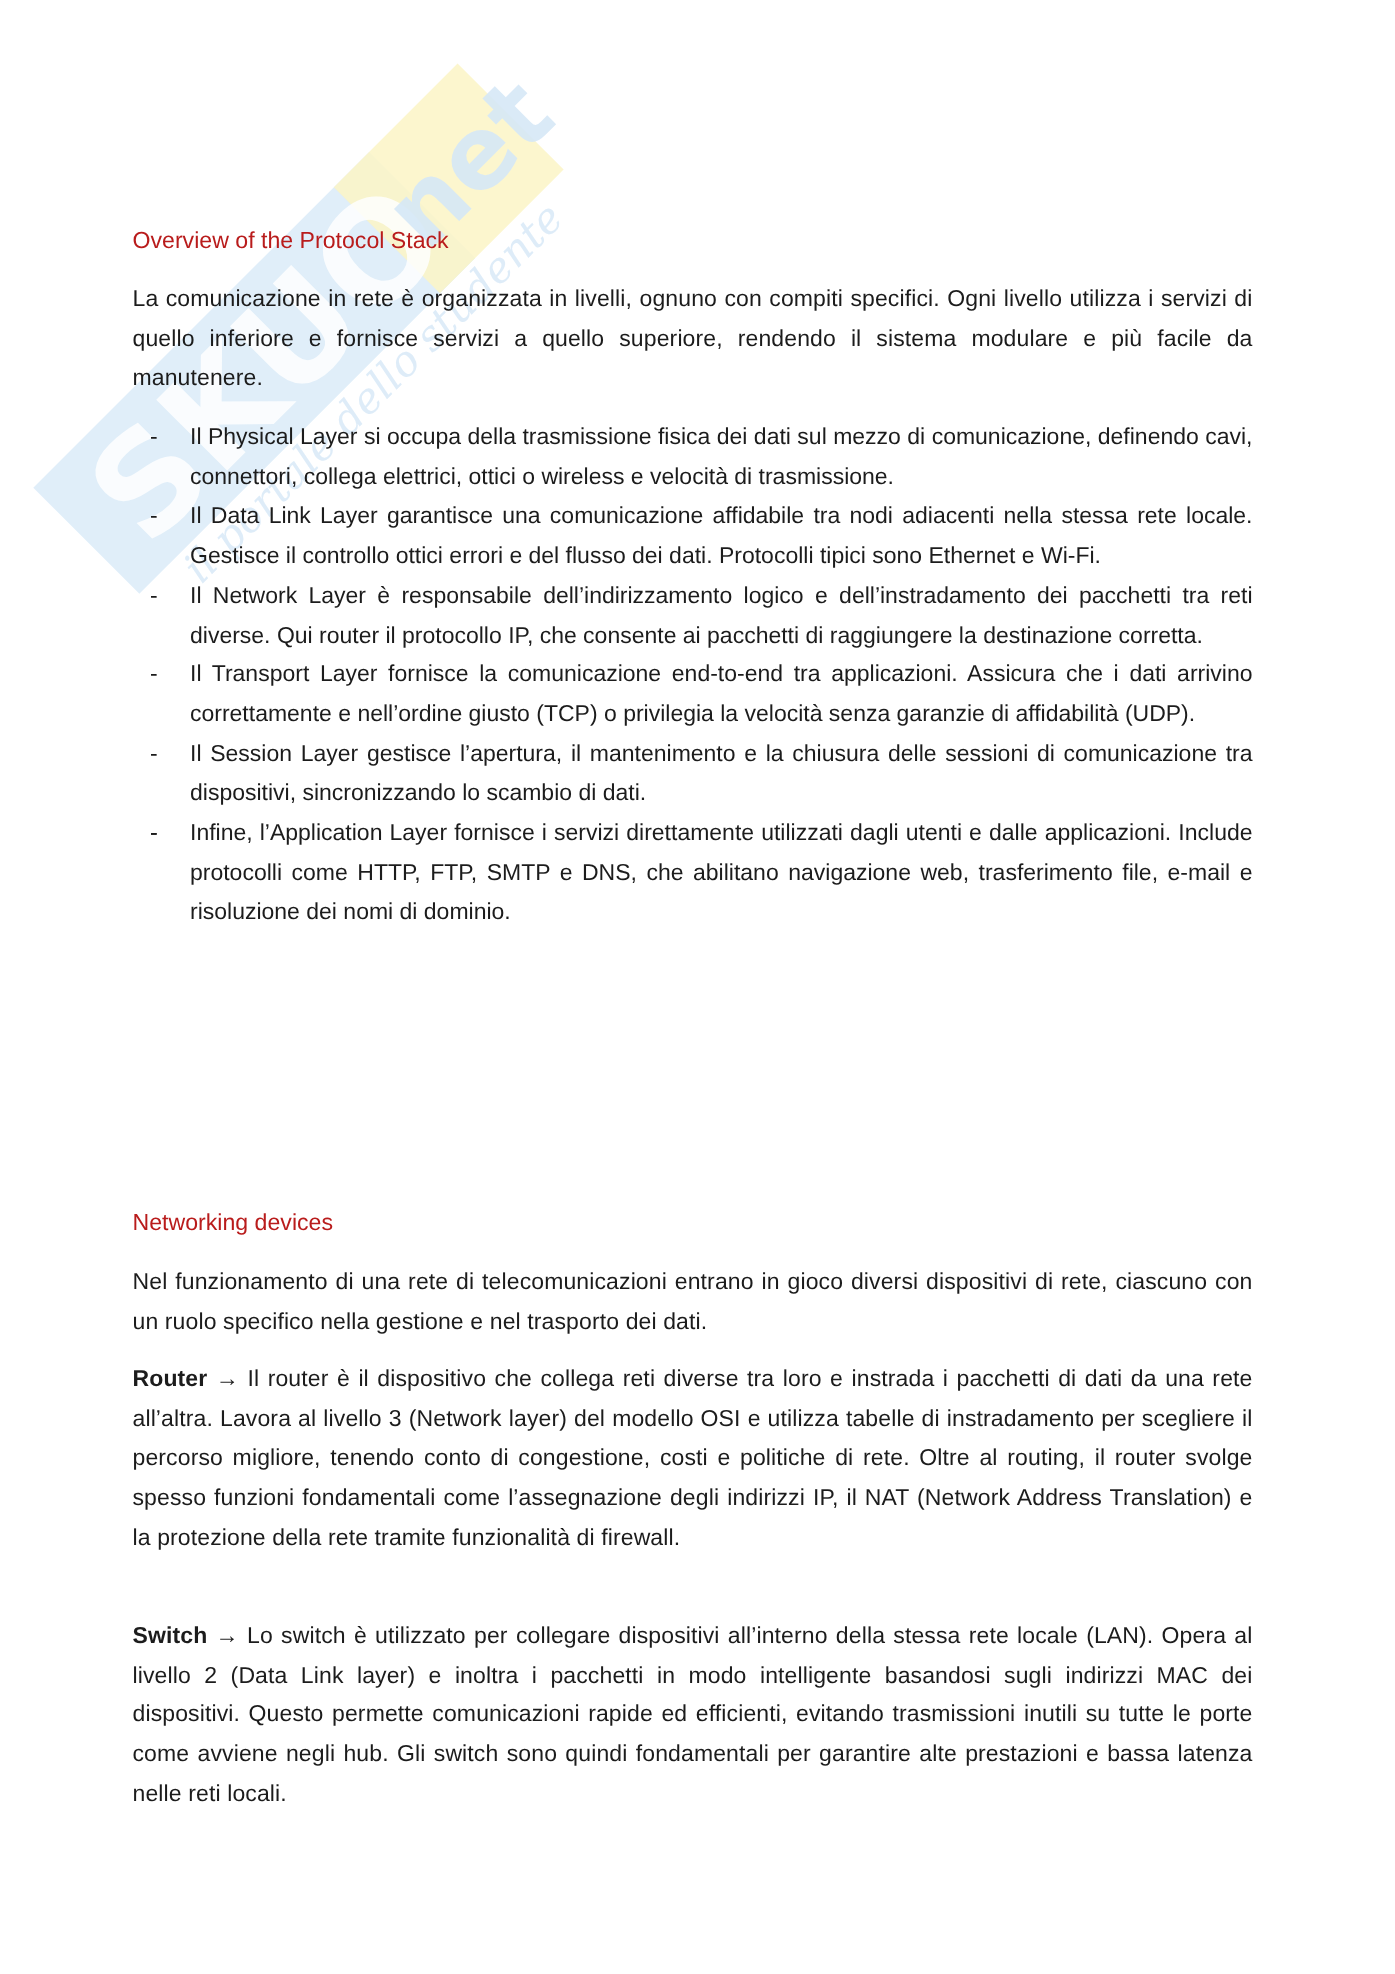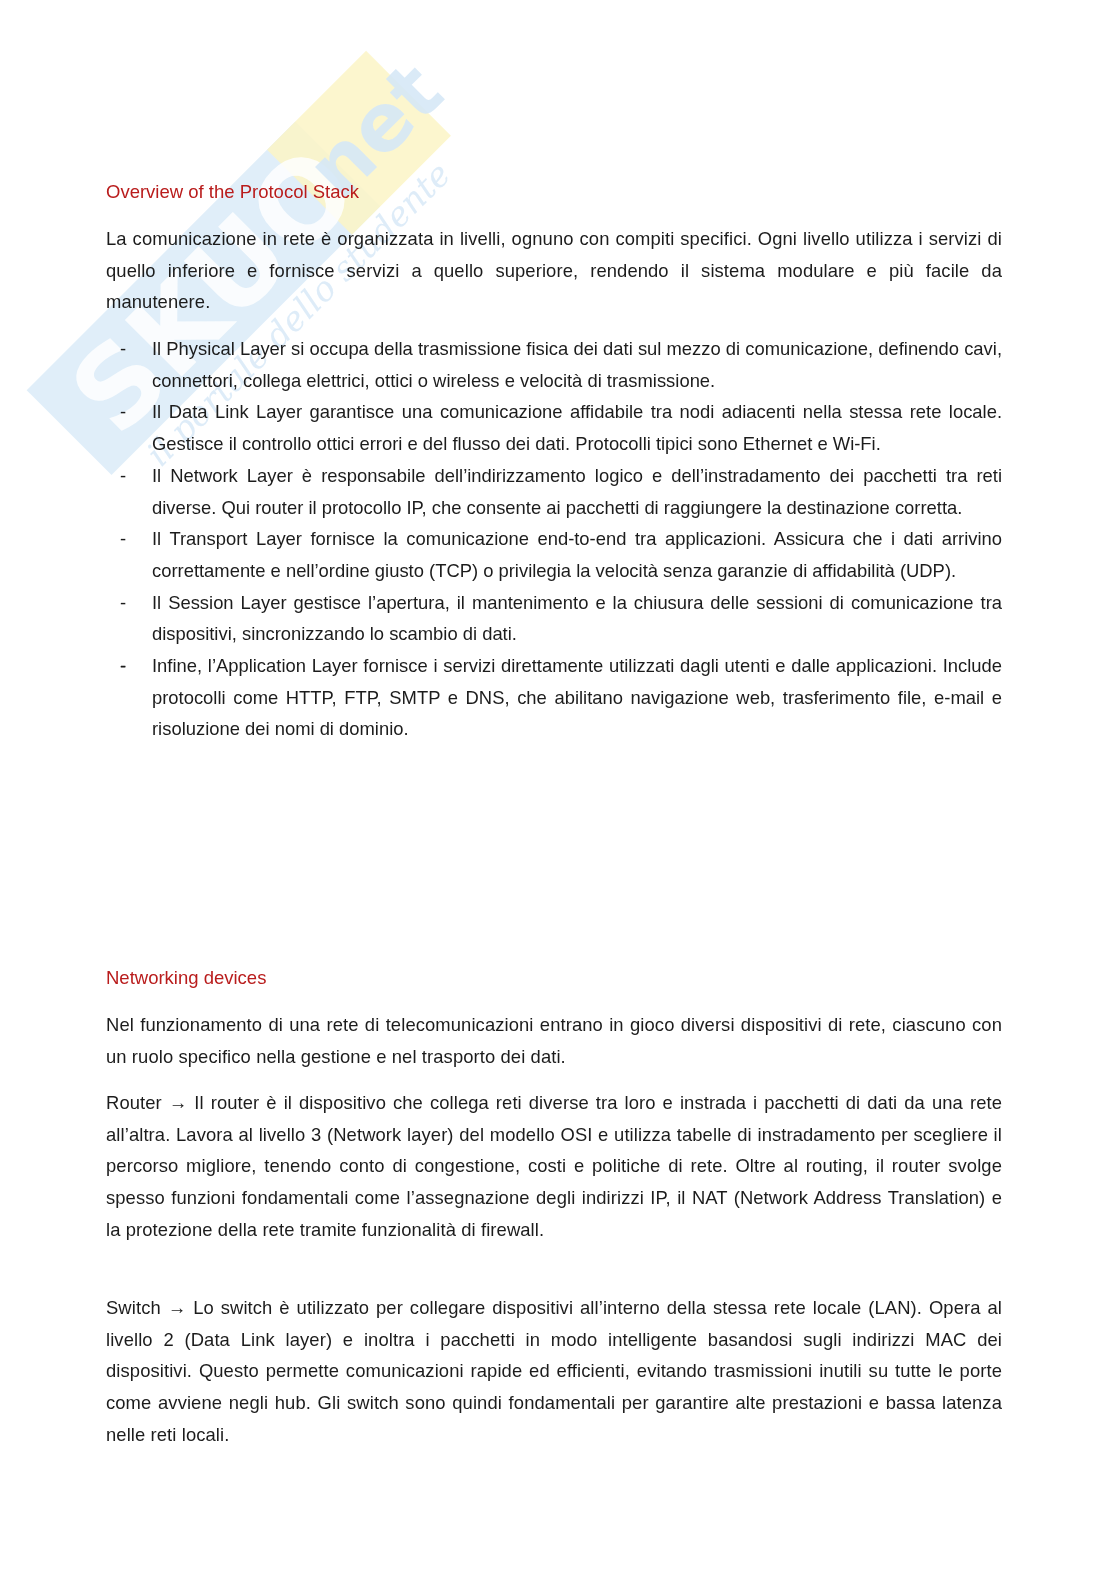--- a/index.html
+++ b/index.html
@@ -13,21 +13,21 @@
     position: absolute; left: 0; font-weight: normal; font-size: 18.5px; color: #b91c1c;
     line-height: 24px; white-space: nowrap;
   }
   .para {
     position: absolute; left: 0; width: 896px; font-size: 18.4px; line-height: 31.7px;
     text-align: justify; text-align-last: left; letter-spacing: 0.1px;
   }
   .list { position: absolute; left: 0; width: 896px; margin: 0; padding: 0; list-style: none; }
   .list li { position: relative; padding-left: 46px; font-size: 18.4px; line-height: 31.7px; text-align: justify; text-align-last: left; }
   .list li .dash { position: absolute; left: 14px; top: 0; }
-  .dev-name { font-weight: normal; }
+  .dev-name { font-weight: bold; }
   .arrow { font-weight: bold; }
 </style>
 </head>
 <body>
 
 <svg class="watermark" viewBox="0 0 480 460" xmlns="http://www.w3.org/2000/svg">
   <g transform="rotate(-45 240 230)">
     <rect x="-10" y="150" width="380" height="120" fill="#d6e8f7" opacity="0.75"></rect>
     <rect x="330" y="150" width="140" height="120" fill="#fbf4c6" opacity="0.85"></rect>
     <text x="20" y="250" font-family="DejaVu Sans, sans-serif" font-weight="bold" font-size="110" fill="#ffffff" opacity="0.85">SKUO</text>

